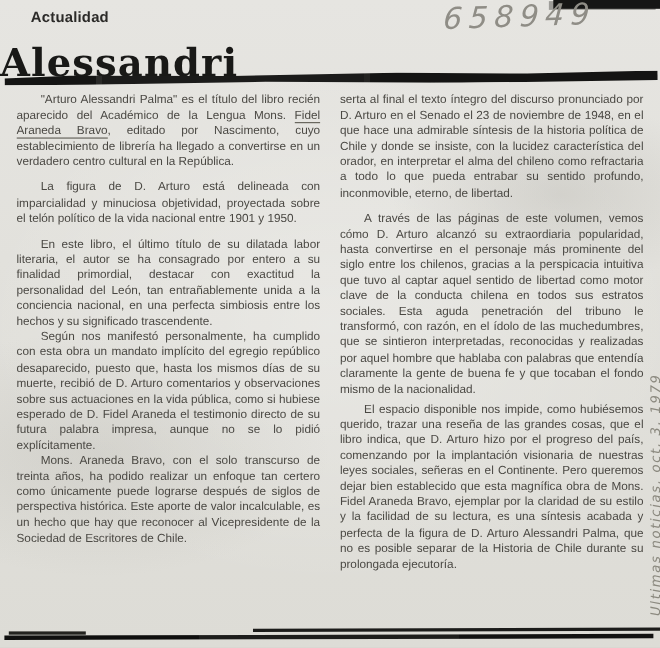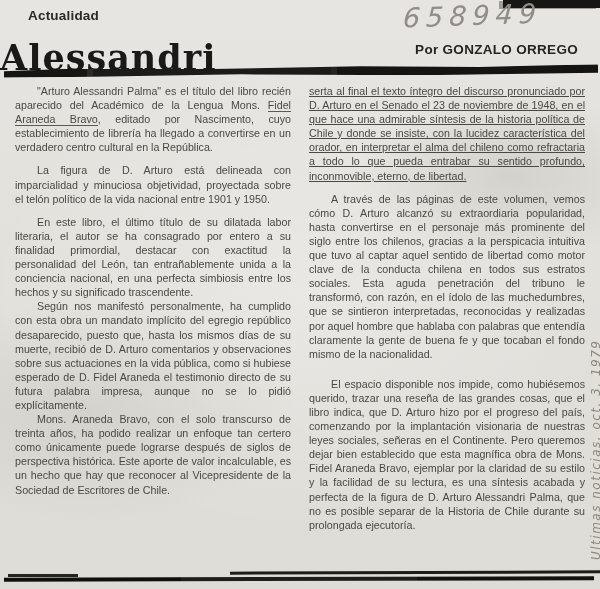--- a/index.html
+++ b/index.html
@@ -46,22 +46,22 @@
     background:linear-gradient(90deg,#151514 0 14%,#2a2a28 14% 15%,#1b1b1a 15% 55%,#242422 55% 56%,#141413 56% 100%);
     clip-path:polygon(0 35%,10% 15%,35% 25%,60% 5%,80% 20%,100% 0,100% 85%,70% 100%,40% 80%,15% 95%,0 100%);
   }
   .columns{
     position:absolute;top:84px;left:15px;right:15px;bottom:16px;
     display:flex;gap:18px;overflow:hidden;
   }
   .col{flex:1;color:#4a4843;font-size:10.7px;line-height:14.1px;text-align:justify;}
   .col p{margin:0;text-indent:22px;}
   .col p.gap{margin-bottom:9px;}
-  .col p.gap-sm{margin-bottom:16px;}
-  .col p.no-indent{text-indent:0;text-decoration:underline;}
+  .col p.gap-sm{margin-bottom:4px;}
+  .col p.no-indent{text-indent:0;}
   .u{border-bottom:1px solid #5c5a52;padding-bottom:0px;}
   .margin-note{
     position:absolute;top:150px;right:-3px;height:410px;
     writing-mode:vertical-rl;transform:rotate(180deg);
     font-family:"DejaVu Sans",sans-serif;font-style:italic;
     font-size:12px;color:#8b897f;letter-spacing:1.5px;white-space:nowrap;
     text-align:left;
   }
   .bottom-rule-a{
     position:absolute;top:571px;left:230px;right:0;height:3px;background:#1c1c1a;
@@ -82,21 +82,20 @@
 <div class="scan">
 
   <div class="section-label">Actualidad</div>
 
   <div class="corner-bar"></div>
 
   <div class="archive-number">658949</div>
 
   <h1 class="headline">Alessandri</h1>
 
-  <div class="byline">Por GONZALO ORREGO</div>
 
   <div class="header-rule"></div>
 
   <div class="columns">
     <div class="col">
       <p class="gap"><span>"Arturo Alessandri Palma" es el título del libro recién aparecido del Académico de la Lengua Mons. </span><span class="u">Fidel Araneda Bravo</span><span>, editado por Nascimento, cuyo establecimiento de librería ha llegado a convertirse en un verdadero centro cultural en la República.</span></p>
       <p class="gap">La figura de D. Arturo está delineada con imparcialidad y minuciosa objetividad, proyectada sobre el telón político de la vida nacional entre 1901 y 1950.</p>
       <p>En este libro, el último título de su dilatada labor literaria, el autor se ha consagrado por entero a su finalidad primordial, destacar con exactitud la personalidad del León, tan entrañablemente unida a la conciencia nacional, en una perfecta simbiosis entre los hechos y su significado trascendente.</p>
       <p>Según nos manifestó personalmente, ha cumplido con esta obra un mandato implícito del egregio repúblico desaparecido, puesto que, hasta los mismos días de su muerte, recibió de D. Arturo comentarios y observaciones sobre sus actuaciones en la vida pública, como si hubiese esperado de D. Fidel Araneda el testimonio directo de su futura palabra impresa, aunque no se lo pidió explícitamente.</p>
       <p>Mons. Araneda Bravo, con el solo transcurso de treinta años, ha podido realizar un enfoque tan certero como únicamente puede lograrse después de siglos de perspectiva histórica. Este aporte de valor incalculable, es un hecho que hay que reconocer al Vicepresidente de la Sociedad de Escritores de Chile.</p>

